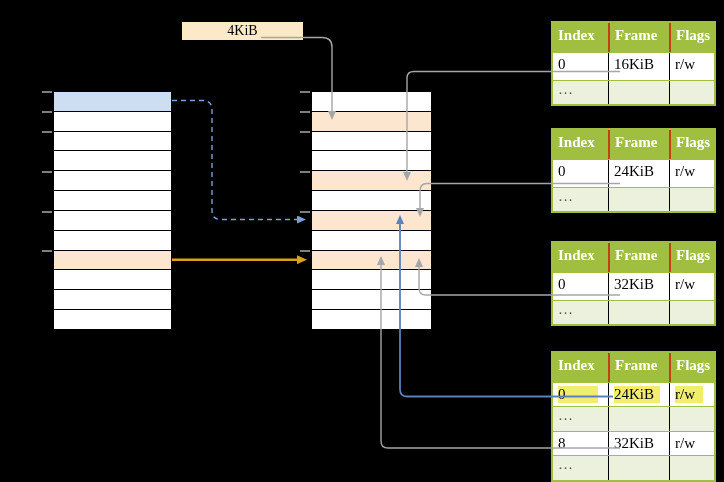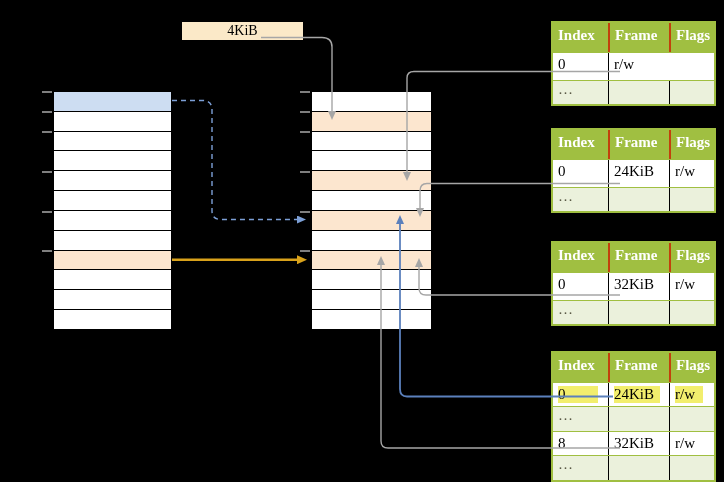--- a/index.html
+++ b/index.html
@@ -113,20 +113,21 @@
   </div>
 
   <div class="ftable" style="top:21px;">
       <div class="frow header">
         <div class="fcell">Index</div>
         <div class="fcell">Frame</div>
         <div class="fcell">Flags</div>
       </div>
       <div class="frow data">
         <div class="fcell">0</div>
+        <div class="fcell">16KiB</div>
         <div class="fcell">r/w</div>
       </div>
       <div class="frow dots">
         <div class="fcell">…</div>
         <div class="fcell"></div>
         <div class="fcell"></div>
       </div>
     </div>
   <div class="ftable" style="top:128px;">
       <div class="frow header">

